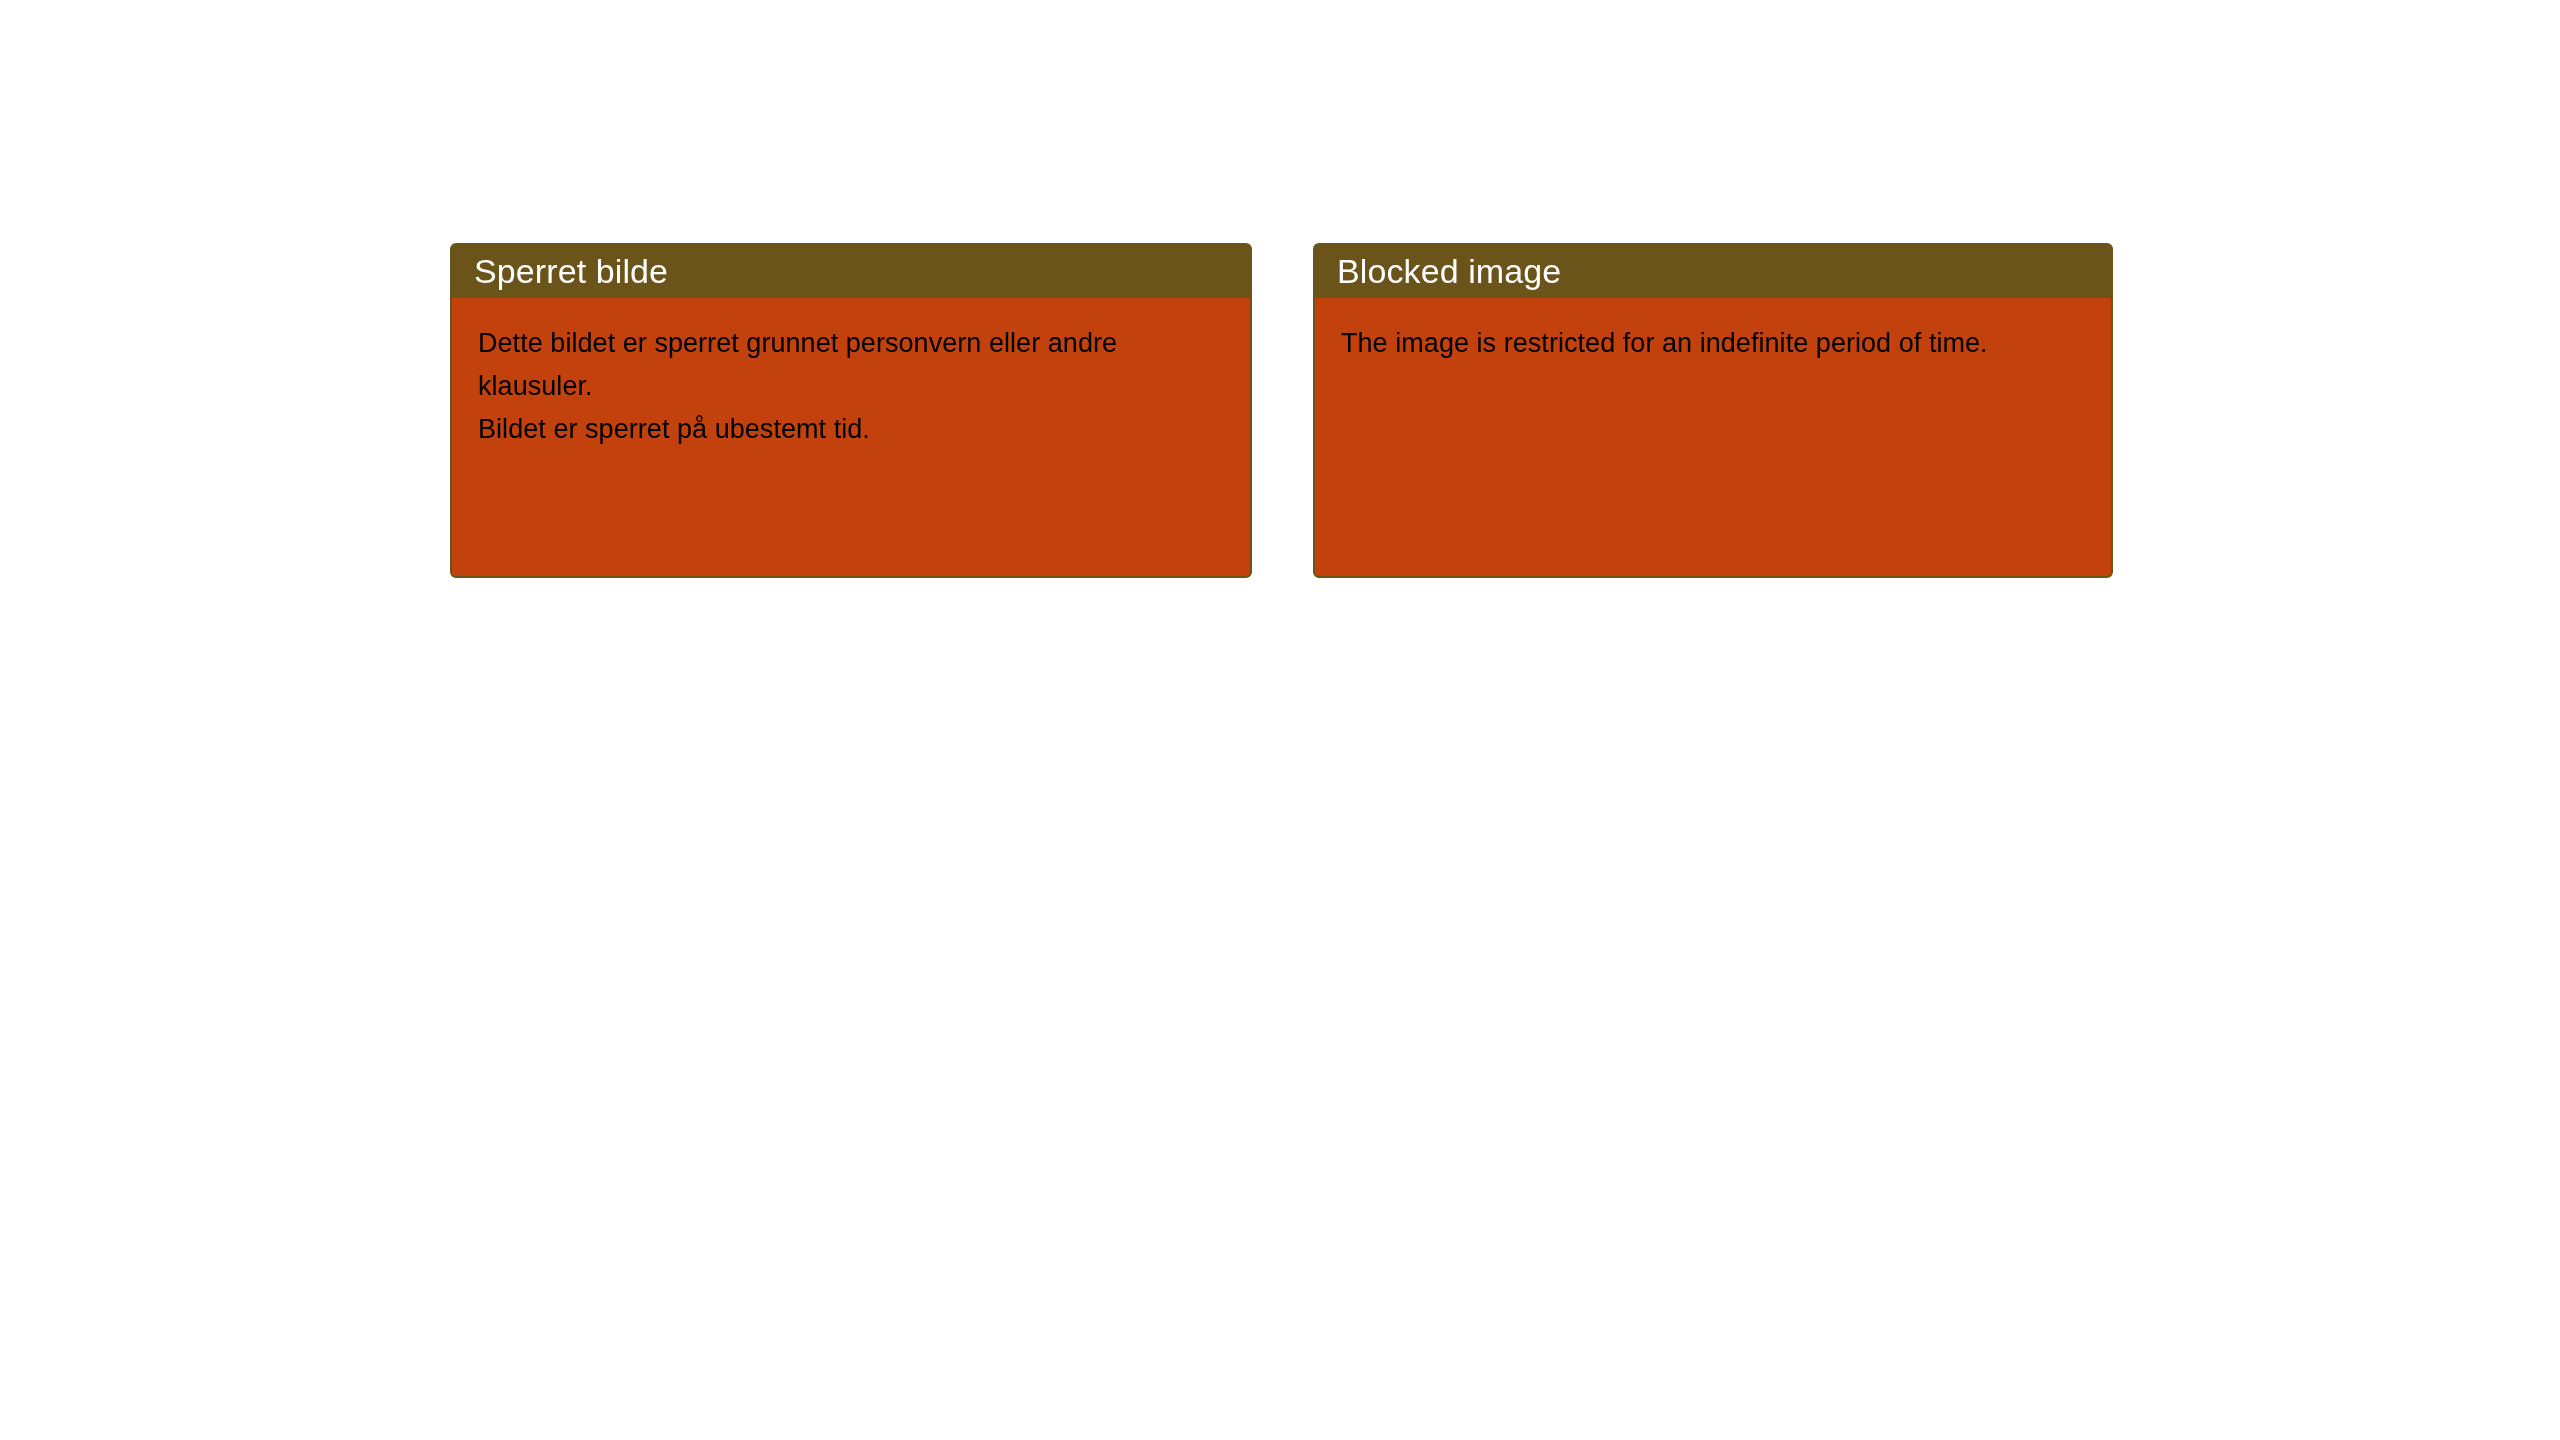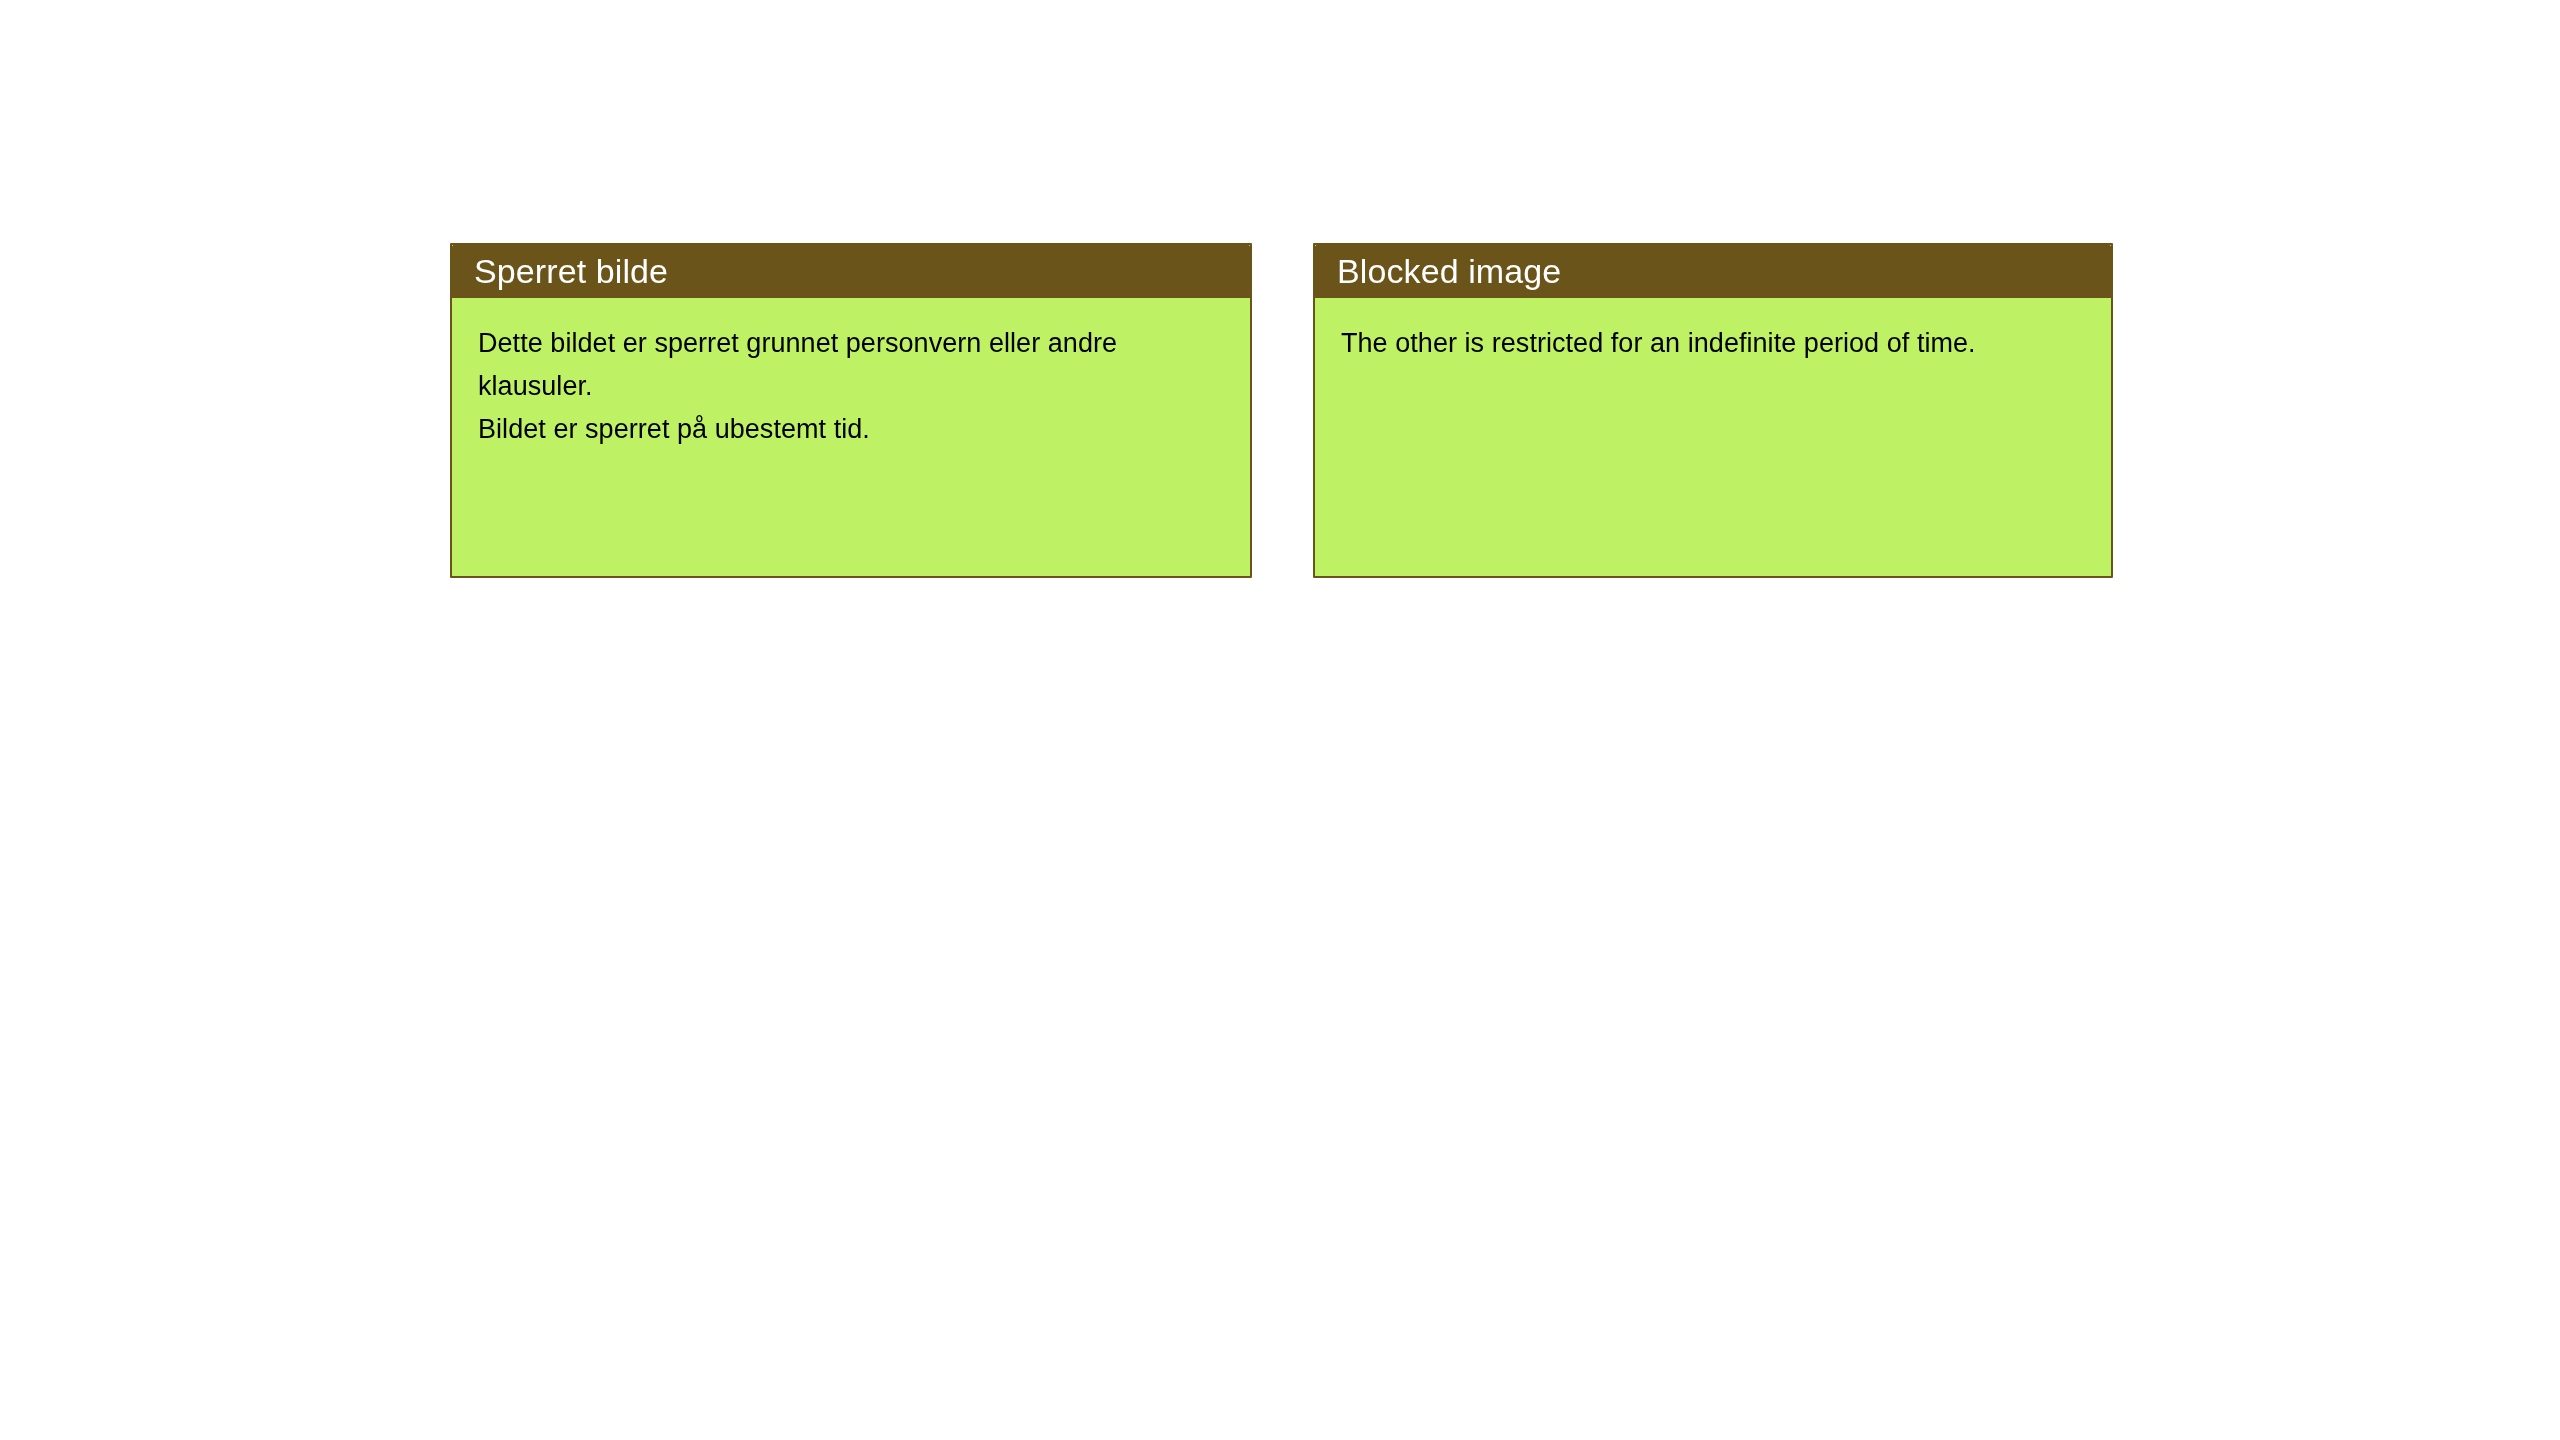--- a/index.html
+++ b/index.html
@@ -28,23 +28,23 @@
     left: 450px;
     top: 243px;
     display: flex;
     align-items: flex-start;
     gap: 61px;
   }
 
   .card {
     width: 802px;
     box-sizing: border-box;
-    background: #bef264;
+    background: #c2410c;
     border: 2px solid #6b541a;
-    border-radius: 1px;
+    border-radius: 6px;
     overflow: hidden;
     display: flex;
     flex-direction: column;
     min-height: 335px;
   }
 
   .card--secondary {
     width: 800px;
     justify-content: center;
   }
@@ -103,18 +103,18 @@
         <p class="card-paragraph">Dette bildet er sperret grunnet personvern eller andre klausuler.</p>
         <p class="card-paragraph">Bildet er sperret på ubestemt tid.</p>
       </div>
     </section>
 
     <section class="card card--secondary">
       <div class="card-header">
         <h1 class="card-title">Blocked image</h1>
       </div>
       <div class="card-body">
-        <p class="card-paragraph">The other is restricted for an indefinite period of time.</p>
+        <p class="card-paragraph">The image is restricted for an indefinite period of time.</p>
       </div>
     </section>
 
   </div>
 </div>
 
 </body></html>

